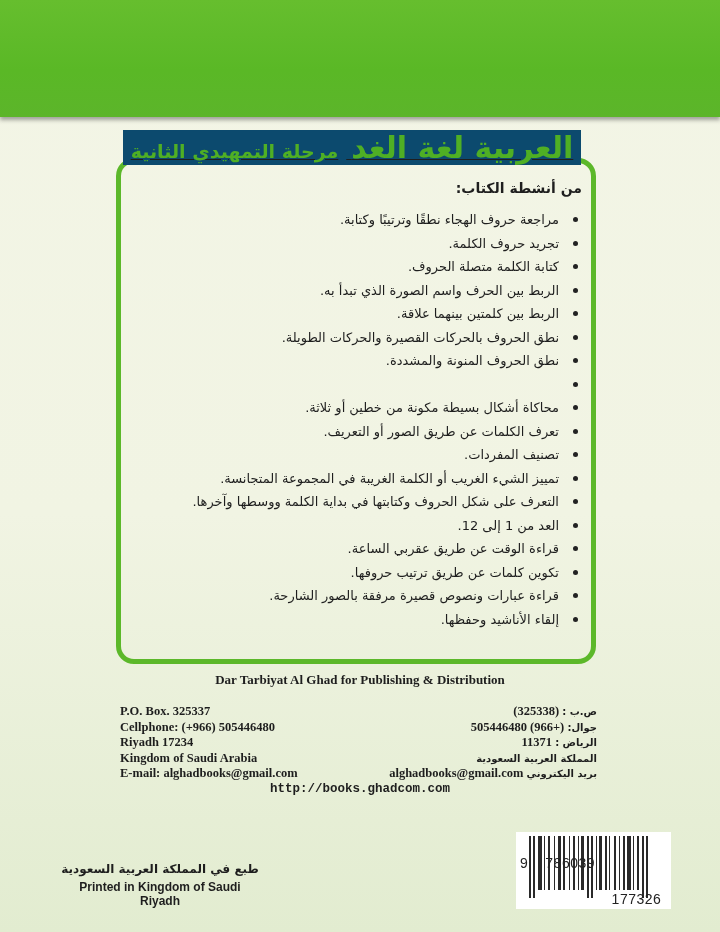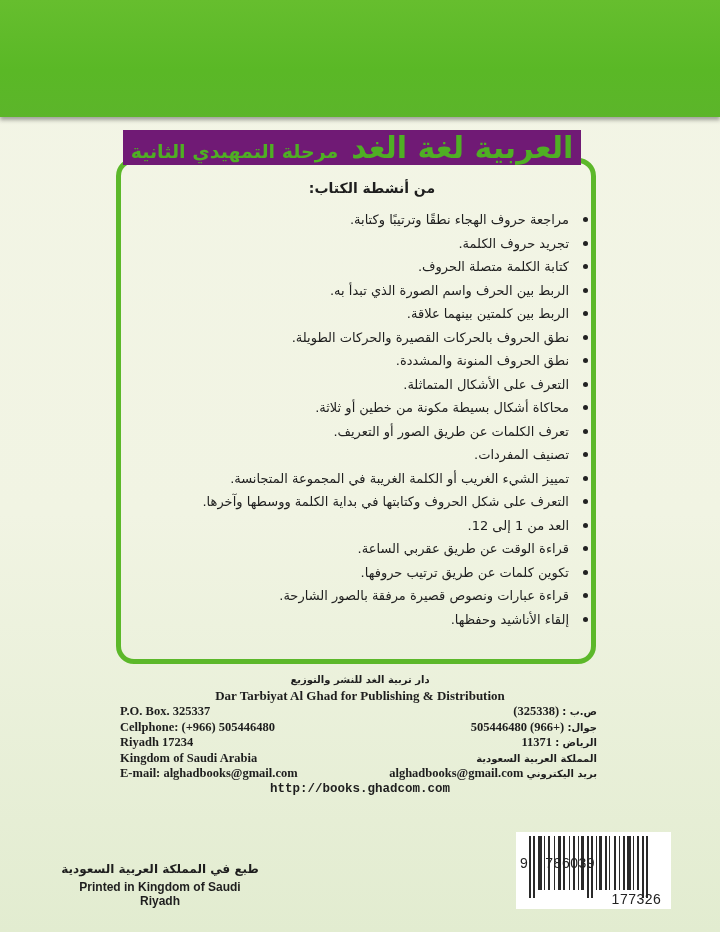--- a/index.html
+++ b/index.html
@@ -12,38 +12,38 @@
   .band {
     position: absolute; left: 0; top: 0; width: 720px; height: 117px;
     background: linear-gradient(180deg, #66be2e 0%, #5ab826 60%, #5cb52a 100%);
     box-shadow: 0 3px 4px rgba(60,60,60,0.45);
   }
   .title-row {
     position: absolute; top: 130px; left: 0; width: 720px; height: 40px;
     direction: rtl; text-align: center; z-index: 3;
   }
   .title-inner {
-    display: inline-block; background: #701a75; padding: 0 8px;
-    position: relative; left: -8px;
+    display: inline-block; background: #0c4a6e; padding: 0 8px;
+    position: relative; left: -8px; text-decoration: underline;
   }
   .title-main {
     font-family: "DejaVu Sans", sans-serif; font-weight: bold;
     font-size: 30px; color: #4faf24; letter-spacing: 0;
   }
   .title-sub {
     font-family: "DejaVu Sans", sans-serif; font-weight: bold;
     font-size: 19px; color: #4faf24; margin-right: 8px;
   }
   .box {
     position: absolute; left: 116px; top: 158px; width: 470px; height: 496px;
     border: 5px solid #5cb82a; border-radius: 18px;
   }
   .content {
-    position: absolute; right: 128px; top: 178px; width: 440px;
-    direction: rtl; text-align: center; z-index: 2;
+    position: absolute; right: 138px; top: 178px; width: 440px;
+    direction: rtl; text-align: right; z-index: 2;
   }
   .heading {
     font-size: 14px; font-weight: bold; margin: 0 0 10px 0; height: 20px; line-height: 20px;
   }
   ul.acts { list-style: none; margin: 0; padding: 0; }
   ul.acts li {
     height: 23.5px; line-height: 23.5px; font-size: 13px; white-space: nowrap;
     display: flex; align-items: center;
   }
   .bullet {
@@ -132,21 +132,20 @@
     <li>
         <span class="bullet"></span>
         <span>نطق الحروف بالحركات القصيرة والحركات الطويلة.</span>
       </li>
     <li>
         <span class="bullet"></span>
         <span>نطق الحروف المنونة والمشددة.</span>
       </li>
     <li>
         <span class="bullet"></span>
-        <span>التعرف على الأشكال المتماثلة.</span>
       </li>
     <li>
         <span class="bullet"></span>
         <span>محاكاة أشكال بسيطة مكونة من خطين أو ثلاثة.</span>
       </li>
     <li>
         <span class="bullet"></span>
         <span>تعرف الكلمات عن طريق الصور أو التعريف.</span>
       </li>
     <li>
@@ -178,21 +177,20 @@
         <span>قراءة عبارات ونصوص قصيرة مرفقة بالصور الشارحة.</span>
       </li>
     <li>
         <span class="bullet"></span>
         <span>إلقاء الأناشيد وحفظها.</span>
       </li>
   </ul>
 </div>
 
 <div class="publisher">
-  <div class="pub-ar">دار تربية الغد للنشر والتوزيع</div>
   <div>Dar Tarbiyat Al Ghad for Publishing &amp; Distribution</div>
 </div>
 
 <div class="contact-en">
   <div>P.O. Box. 325337</div>
   <div>Cellphone: (+966) 505446480</div>
   <div>Riyadh 17234</div>
   <div>Kingdom of Saudi Arabia</div>
   <div>E-mail: alghadbooks@gmail.com</div>
 </div>

